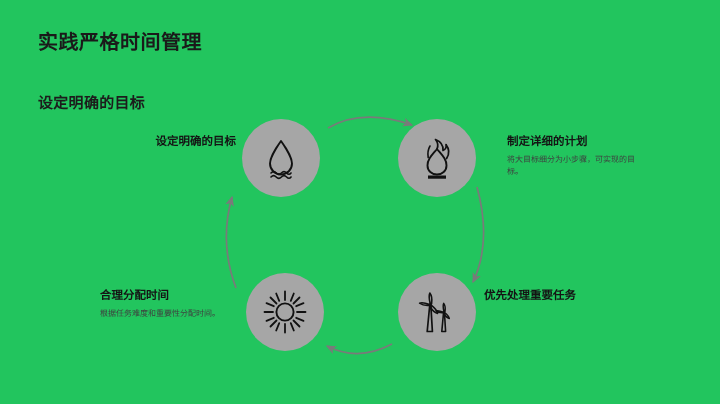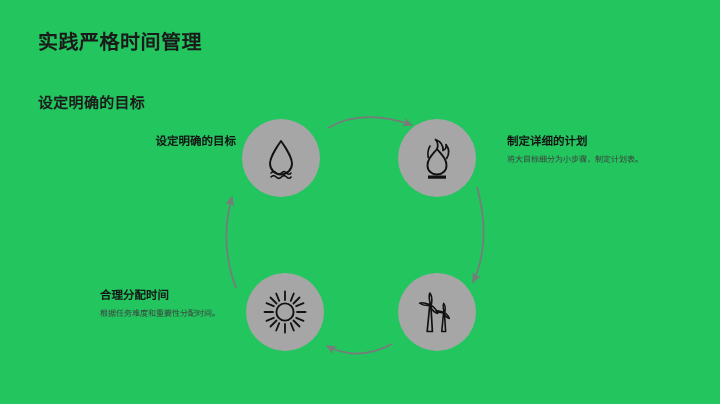--- a/index.html
+++ b/index.html
@@ -212,24 +212,25 @@
         </svg>
       </span>
     </div>
 
     <div class="label-block block-tl">
       <p class="lbl-title">设定明确的目标</p>
     </div>
 
     <div class="label-block block-tr">
       <p class="lbl-title">制定详细的计划</p>
-      <p class="lbl-desc">将大目标细分为小步骤，制定计划表。</p>
+      <p class="lbl-desc">将大目标细分为小步骤，可实现的目标。</p>
     </div>
 
     <div class="label-block block-br">
+      <p class="lbl-title">优先处理重要任务</p>
     </div>
 
     <div class="label-block block-bl">
       <p class="lbl-title">合理分配时间</p>
       <p class="lbl-desc">根据任务难度和重要性分配时间。</p>
     </div>
 
   </div>
 </div>
 

